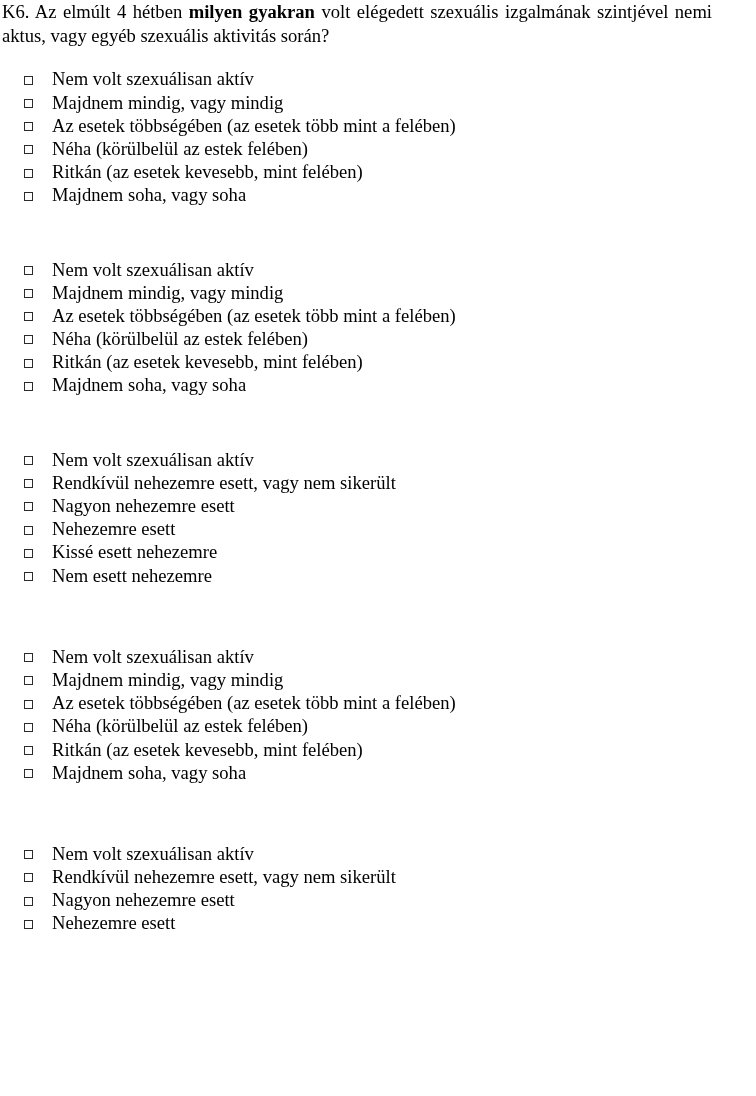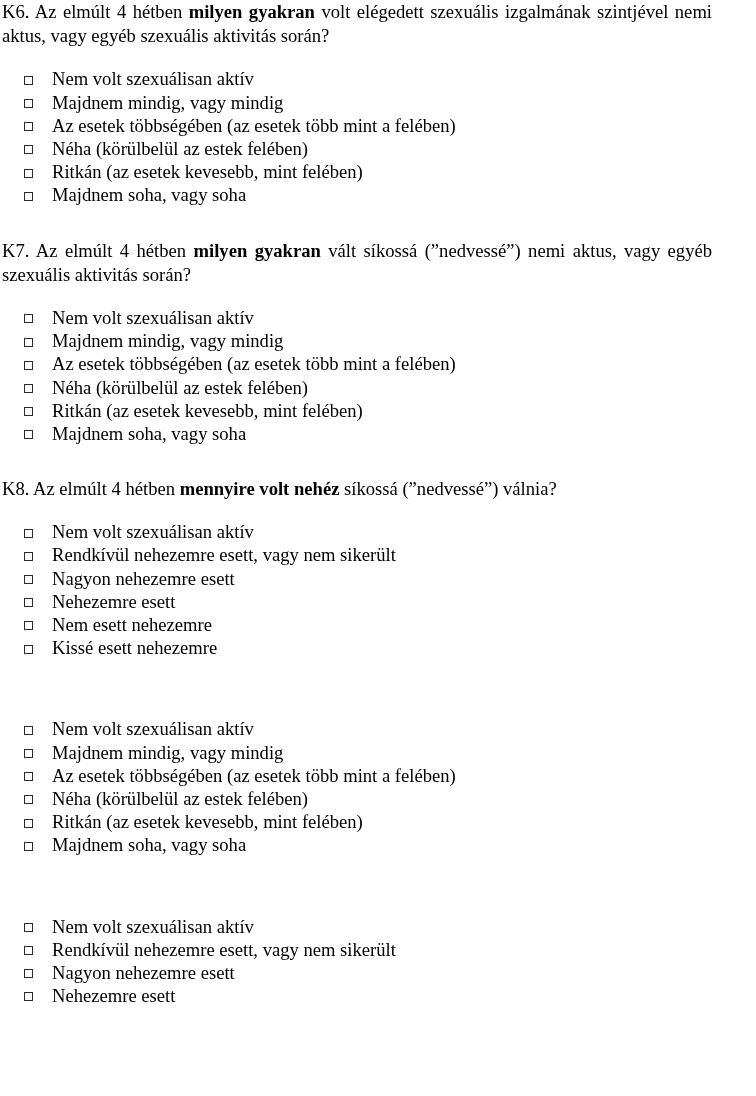--- a/index.html
+++ b/index.html
@@ -80,42 +80,40 @@
           <div class="option-row"><span class="checkbox-glyph"></span><span class="option-label">Nem volt szexuálisan aktív</span></div>
           <div class="option-row"><span class="checkbox-glyph"></span><span class="option-label">Majdnem mindig, vagy mindig</span></div>
           <div class="option-row"><span class="checkbox-glyph"></span><span class="option-label">Az esetek többségében (az esetek több mint a felében)</span></div>
           <div class="option-row"><span class="checkbox-glyph"></span><span class="option-label">Néha (körülbelül az estek felében)</span></div>
           <div class="option-row"><span class="checkbox-glyph"></span><span class="option-label">Ritkán (az esetek kevesebb, mint felében)</span></div>
           <div class="option-row"><span class="checkbox-glyph"></span><span class="option-label">Majdnem soha, vagy soha</span></div>
         </div>
         <div class="gap-between-blocks"></div>
       </div>
       <div class="question-block">
-        <p class="question-text"><span>K7. Az elmúlt 4 hétben </span><span class="b">milyen gyakran</span><span> vált síkossá (”nedvessé”) nemi aktus, vagy egyéb szexuális aktivitás során?</span></p>
         <div class="gap-after-question"></div>
         <div class="options">
           <div class="option-row"><span class="checkbox-glyph"></span><span class="option-label">Nem volt szexuálisan aktív</span></div>
           <div class="option-row"><span class="checkbox-glyph"></span><span class="option-label">Majdnem mindig, vagy mindig</span></div>
           <div class="option-row"><span class="checkbox-glyph"></span><span class="option-label">Az esetek többségében (az esetek több mint a felében)</span></div>
           <div class="option-row"><span class="checkbox-glyph"></span><span class="option-label">Néha (körülbelül az estek felében)</span></div>
           <div class="option-row"><span class="checkbox-glyph"></span><span class="option-label">Ritkán (az esetek kevesebb, mint felében)</span></div>
           <div class="option-row"><span class="checkbox-glyph"></span><span class="option-label">Majdnem soha, vagy soha</span></div>
         </div>
         <div class="gap-between-blocks"></div>
       </div>
       <div class="question-block">
-        <p class="question-text"><span>K8. Az elmúlt 4 hétben </span><span class="b">mennyire volt nehéz</span><span> síkossá (”nedvessé”) válnia?</span></p>
         <div class="gap-after-question"></div>
         <div class="options">
           <div class="option-row"><span class="checkbox-glyph"></span><span class="option-label">Nem volt szexuálisan aktív</span></div>
           <div class="option-row"><span class="checkbox-glyph"></span><span class="option-label">Rendkívül nehezemre esett, vagy nem sikerült</span></div>
           <div class="option-row"><span class="checkbox-glyph"></span><span class="option-label">Nagyon nehezemre esett</span></div>
           <div class="option-row"><span class="checkbox-glyph"></span><span class="option-label">Nehezemre esett</span></div>
+          <div class="option-row"><span class="checkbox-glyph"></span><span class="option-label">Kissé esett nehezemre</span></div>
           <div class="option-row"><span class="checkbox-glyph"></span><span class="option-label">Nem esett nehezemre</span></div>
-          <div class="option-row"><span class="checkbox-glyph"></span><span class="option-label">Kissé esett nehezemre</span></div>
         </div>
         <div class="gap-between-blocks-lg"></div>
       </div>
       <div class="question-block">
         <div class="gap-after-question"></div>
         <div class="options">
           <div class="option-row"><span class="checkbox-glyph"></span><span class="option-label">Nem volt szexuálisan aktív</span></div>
           <div class="option-row"><span class="checkbox-glyph"></span><span class="option-label">Majdnem mindig, vagy mindig</span></div>
           <div class="option-row"><span class="checkbox-glyph"></span><span class="option-label">Az esetek többségében (az esetek több mint a felében)</span></div>
           <div class="option-row"><span class="checkbox-glyph"></span><span class="option-label">Néha (körülbelül az estek felében)</span></div>

